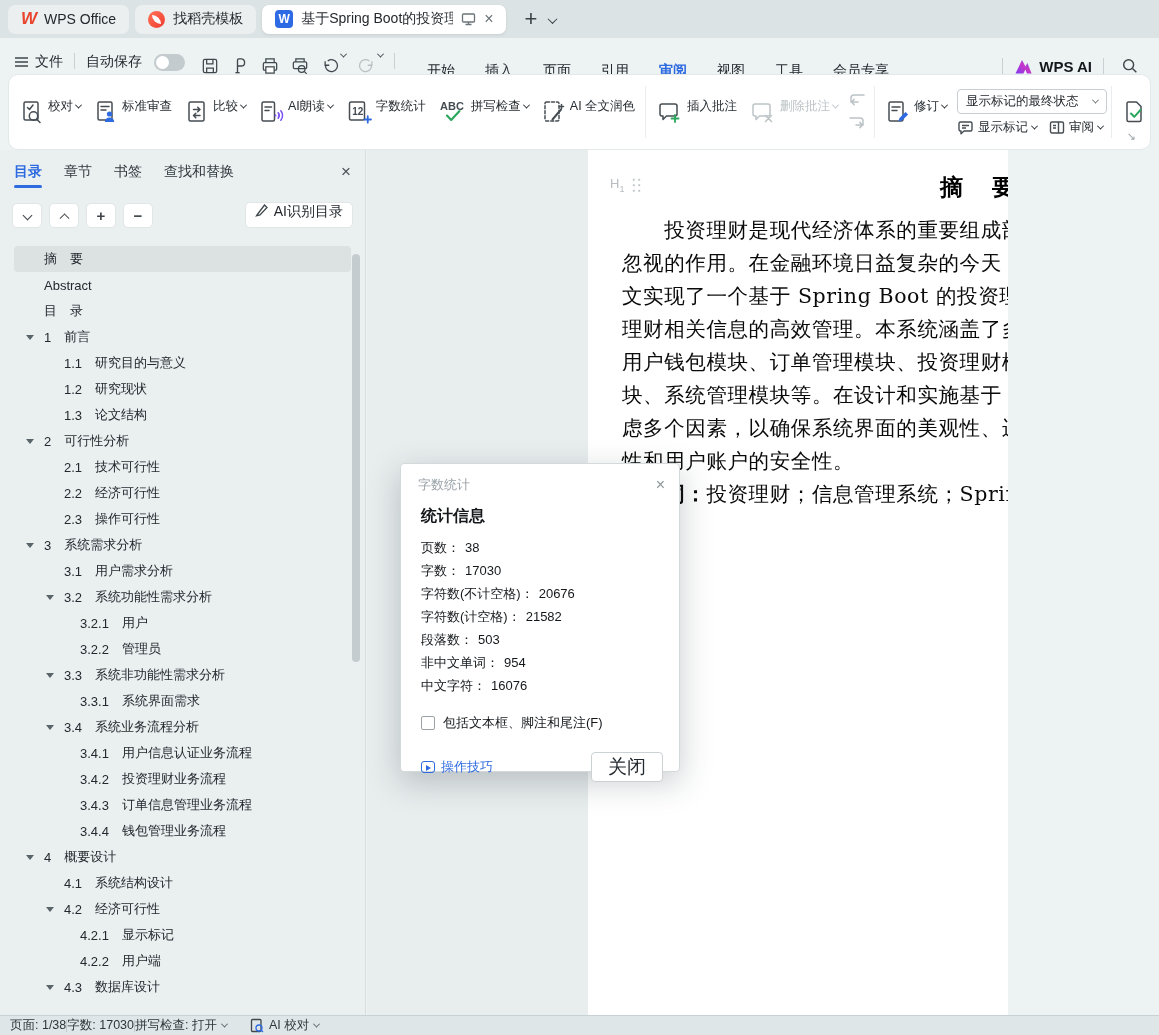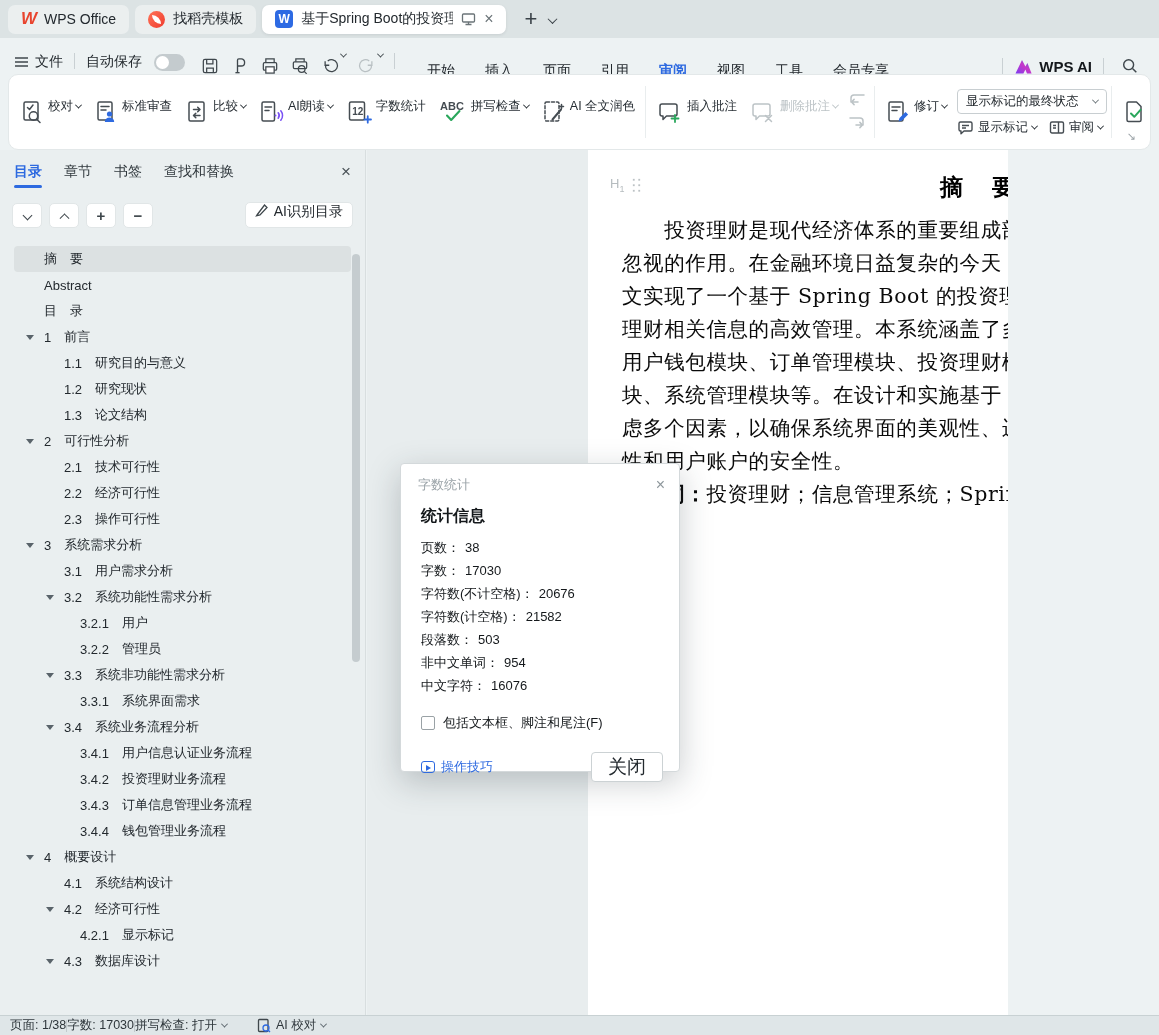--- a/index.html
+++ b/index.html
@@ -785,20 +785,27 @@
           </div>
 
           <div class="toc-item" data-level="2">
             <span class="tarrow">
               <i class="tri"></i>
             </span>
             <span class="tnum">4.2.1</span>
             <span>显示标记</span>
           </div>
 
+          <div class="toc-item" data-level="2">
+            <span class="tarrow">
+              <i class="tri"></i>
+            </span>
+            <span class="tnum">4.2.2</span>
+            <span>用户端</span>
+          </div>
 
           <div class="toc-item" data-level="1" data-arrow="true">
             <span class="tarrow">
               <i class="tri"></i>
             </span>
             <span class="tnum">4.3</span>
             <span>数据库设计</span>
           </div>
 
       </div>
@@ -878,21 +885,21 @@
 
   <div class="statusbar">
     <span class="sitem">页面: 1/38</span>
     <span class="sdiv"></span>
     <span class="sitem">字数: 17030</span>
     <span class="sdiv"></span>
     <span class="sitem">
       <span>拼写检查: 打开</span>
         <span class="chev sm" style="color:#5a646a"></span>
     </span>
-    <span class="sitem" style="margin-left:30px">
+    <span class="sitem" style="margin-left:23px">
       <svg width="14" height="15" viewBox="0 0 14 15" fill="none">
           <rect x="1.5" y="1.5" width="9.5" height="12" rx="1" stroke="#3f474c" stroke-width="1.3"></rect>
           <circle cx="9" cy="10" r="3" stroke="#2e6ae0" stroke-width="1.3"></circle>
           <path d="M11.3 12.3 13 14" stroke="#2e6ae0" stroke-width="1.3"></path>
         </svg>
       <span>AI 校对</span>
         <span class="chev sm" style="color:#5a646a"></span>
     </span>
   </div>
 

